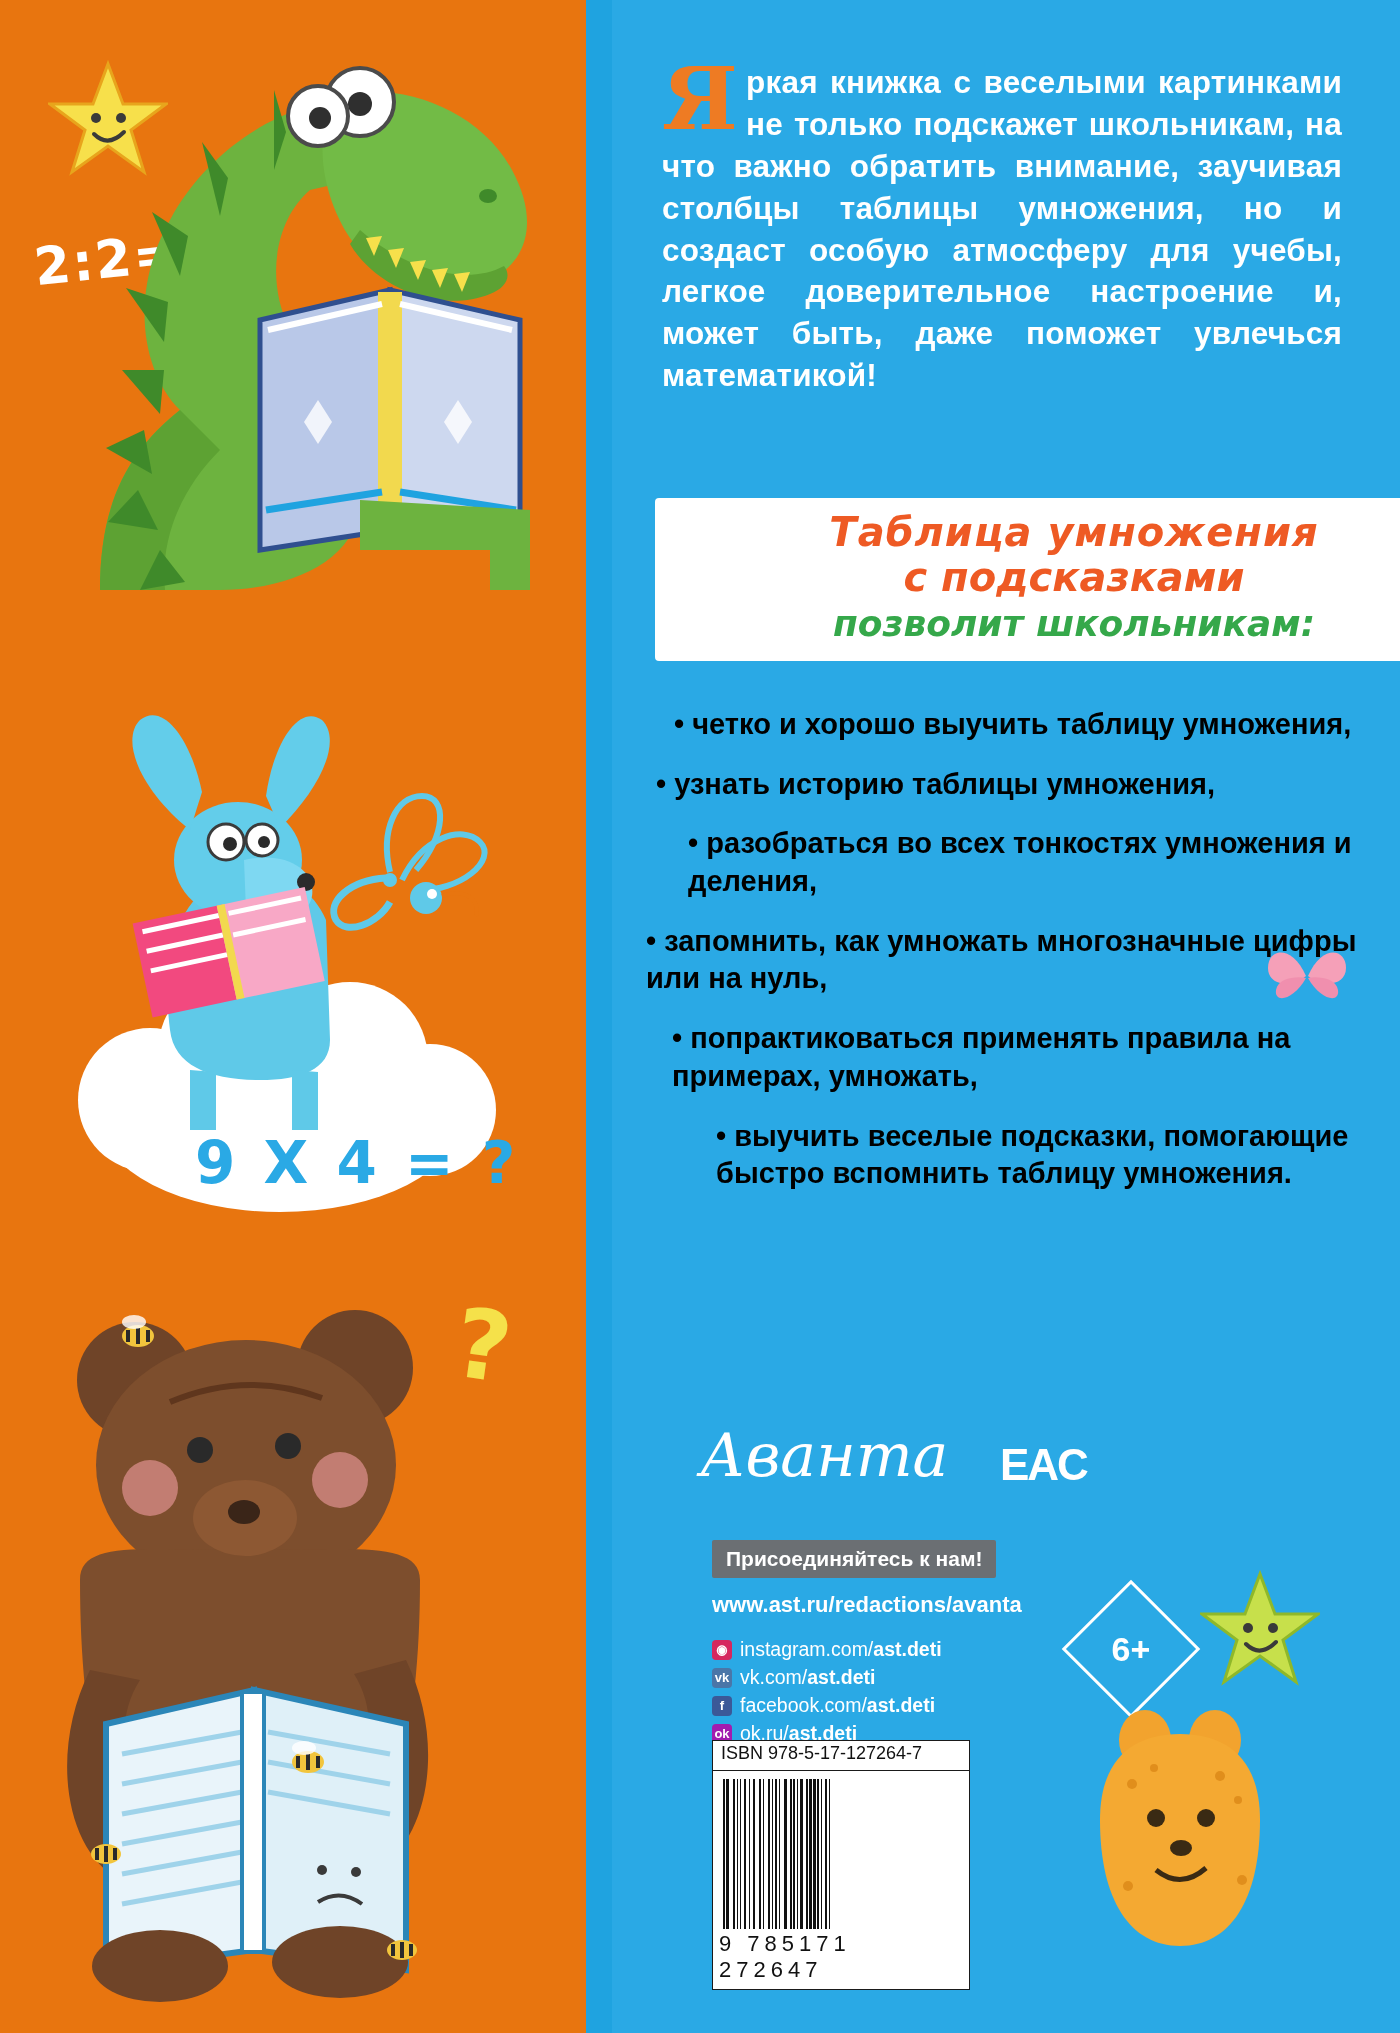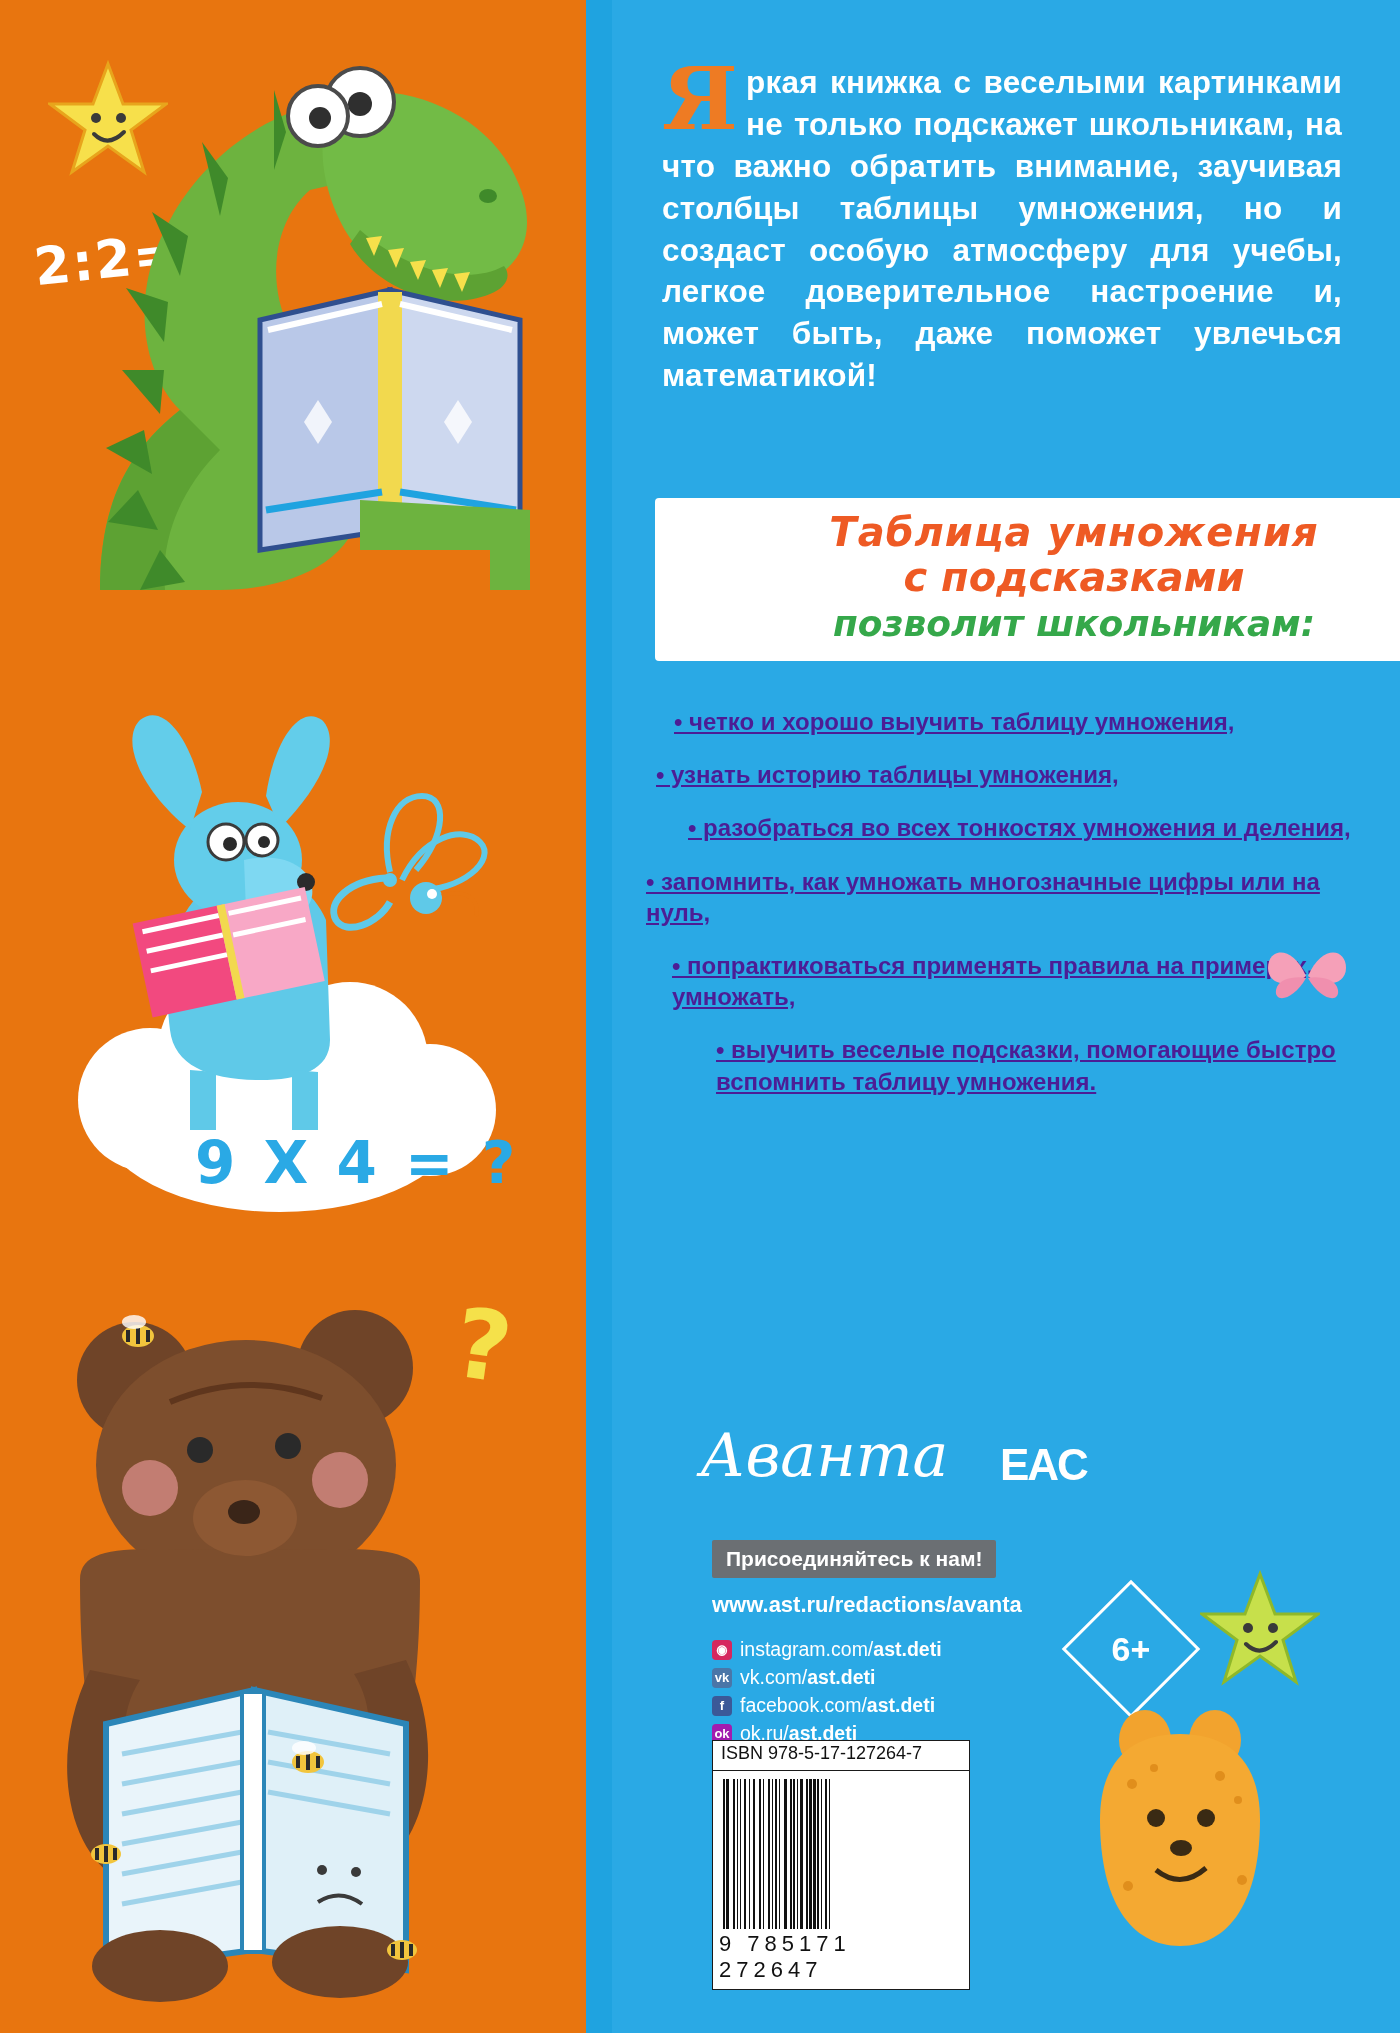--- a/index.html
+++ b/index.html
@@ -146,26 +146,25 @@
     line-height: 1.2;
     margin-top: 2px;
   }
 
   .bullets {
     position: absolute;
     left: 646px; top: 706px;
     width: 720px;
   }
   .bullet {
-    color: #4c1d95;
-    font-weight: bold;
-    font-size: 24px;
+    color: #000000;
+    font-weight: bold;
+    font-size: 29px;
     line-height: 1.3;
     margin-bottom: 22px;
-    text-decoration: underline;
   }
   .bullet.indent1 { padding-left: 28px; }
   .bullet.indent2 { padding-left: 10px; }
   .bullet.indent3 { padding-left: 42px; }
   .bullet.indent4 { padding-left: 0px; }
   .bullet.indent5 { padding-left: 26px; }
   .bullet.indent6 { padding-left: 70px; }
 
   
   .avanta-logo {

